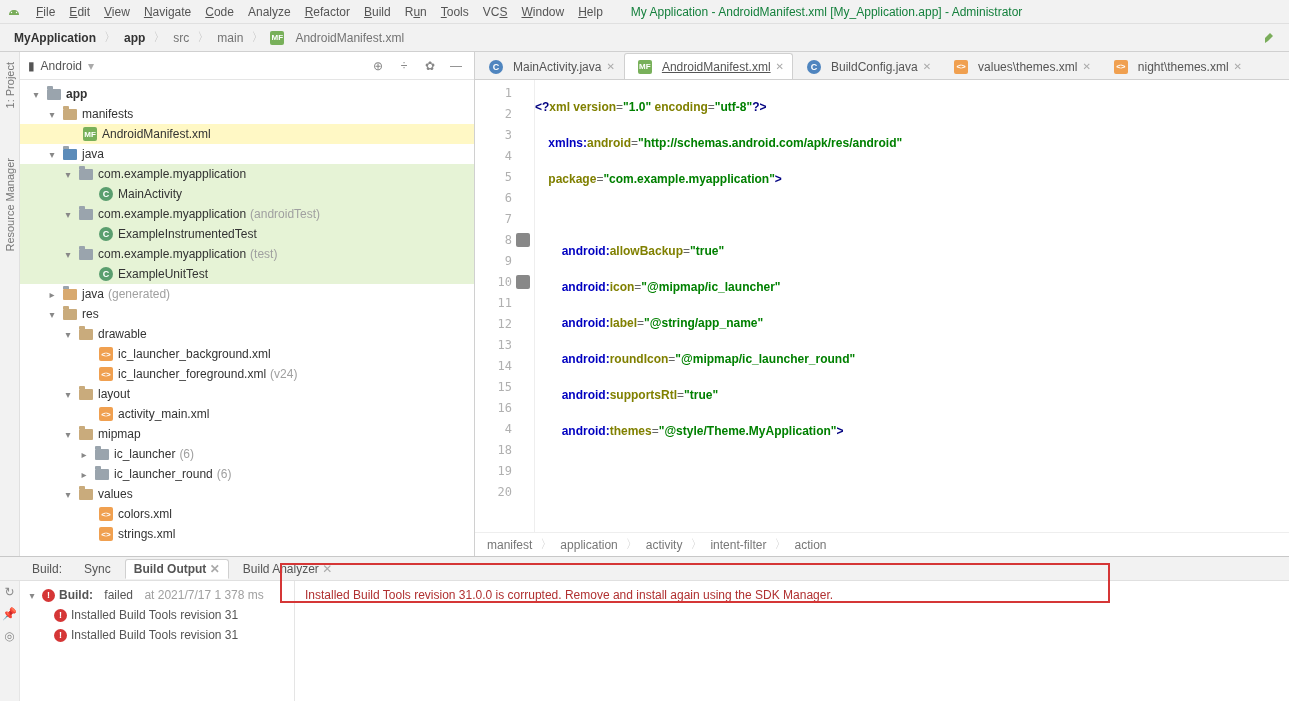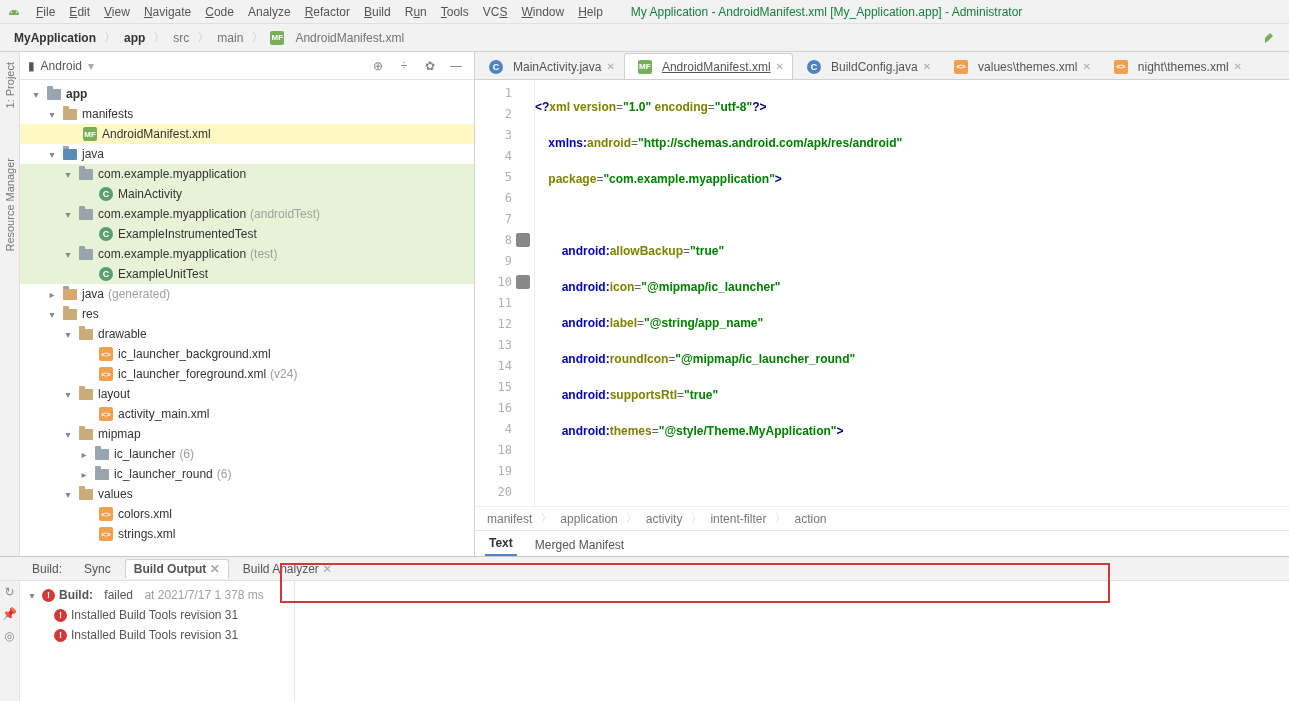--- a/index.html
+++ b/index.html
@@ -407,24 +407,20 @@
       <span>manifest</span>
         <span class="sep">〉</span>
       <span>application</span>
         <span class="sep">〉</span>
       <span>activity</span>
         <span class="sep">〉</span>
       <span>intent-filter</span>
         <span class="sep">〉</span>
       <span>action</span>
     </div>
-    <div class="subtabs">
-      <span class="subtab active">Text</span>
-      <span class="subtab">Merged Manifest</span>
-    </div>
   </div>
 </div>
 
 <div class="bottom">
   <div class="bottom-tabs">
     <span class="btab">Build:</span>
     <span class="btab">Sync</span>
     <span class="btab active hl"><span>Build Output</span> <span class="close">✕</span></span>
     <span class="btab"><span>Build Analyzer</span> <span class="close">✕</span></span>
   </div>
@@ -440,15 +436,16 @@
           <span class="err-icon">!</span>
           <span>Installed Build Tools revision 31</span>
         </div>
       <div class="btree-row" style="padding-left:34px">
           <span class="err-icon">!</span>
           <span>Installed Build Tools revision 31</span>
         </div>
     </div>
     <div class="bmsg">
       <div class="redbox"></div>
+      <span style="color:#b03030">Installed Build Tools revision 31.0.0 is corrupted. Remove and install again using the SDK Manager.</span>
     </div>
   </div>
 </div>
 
 </body></html>

